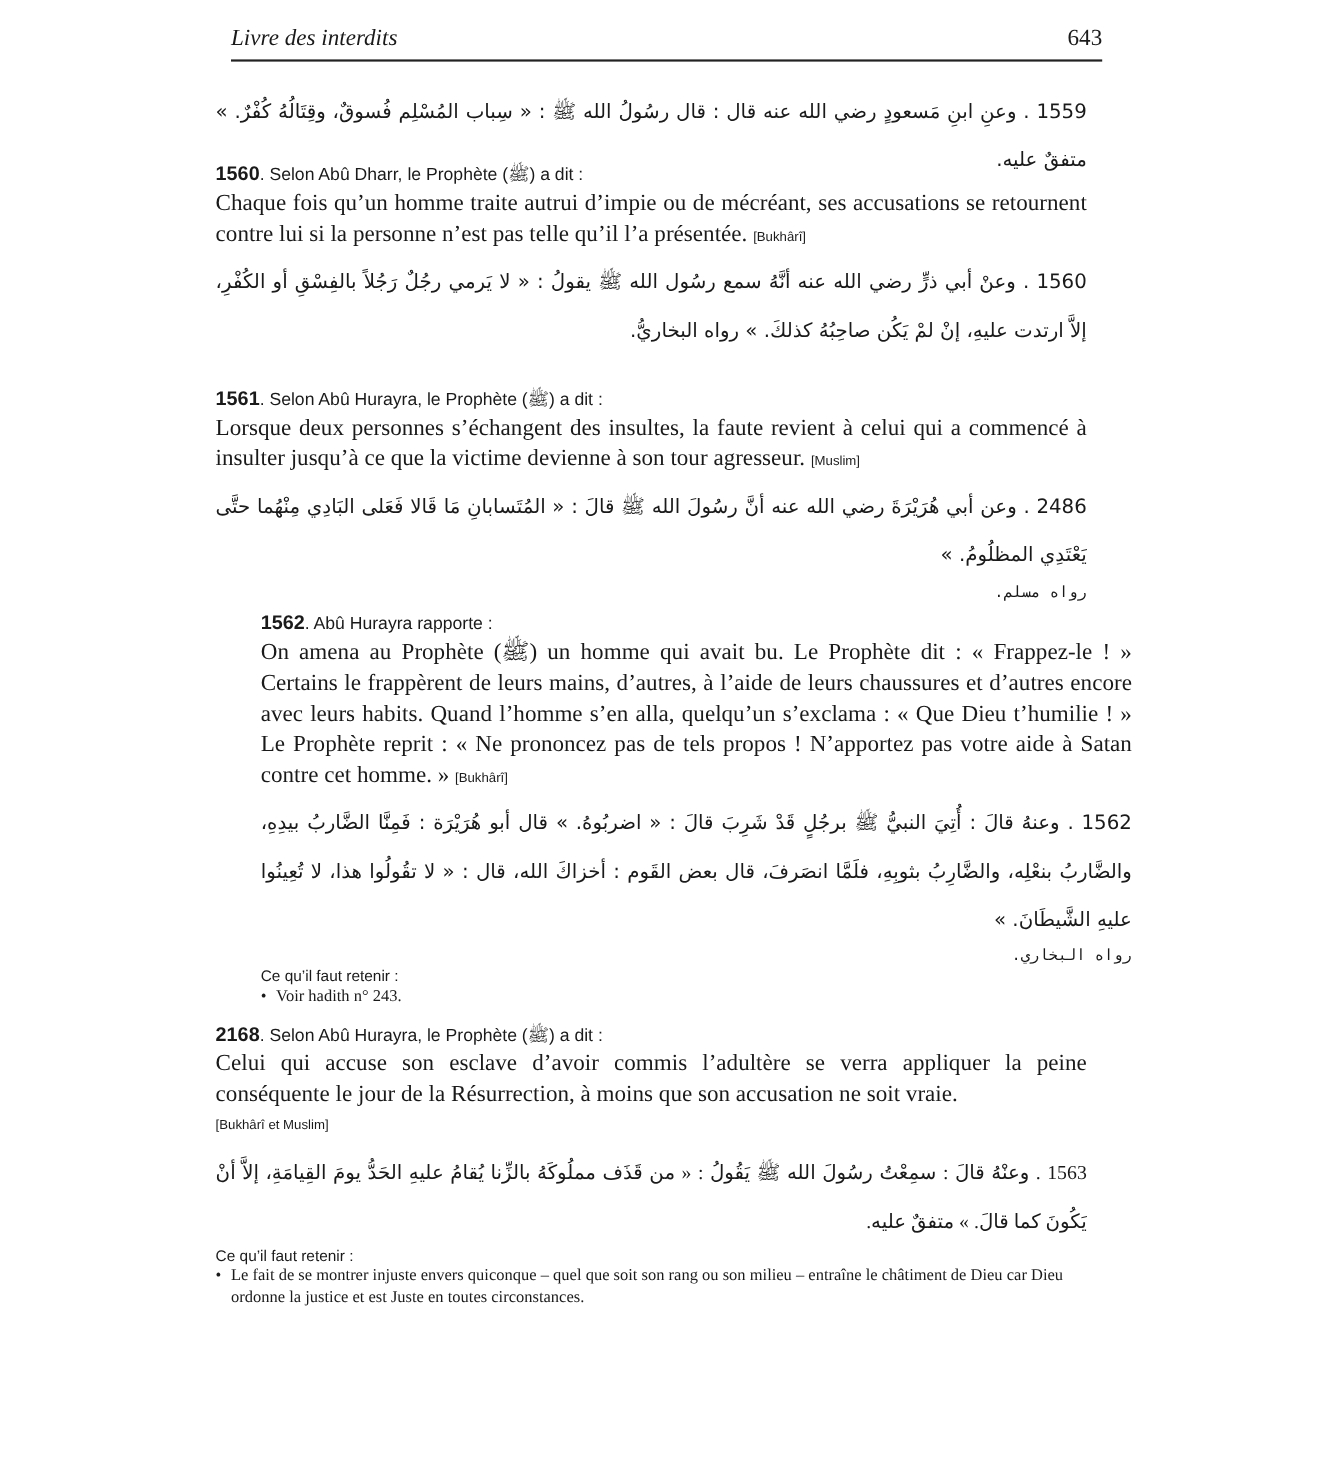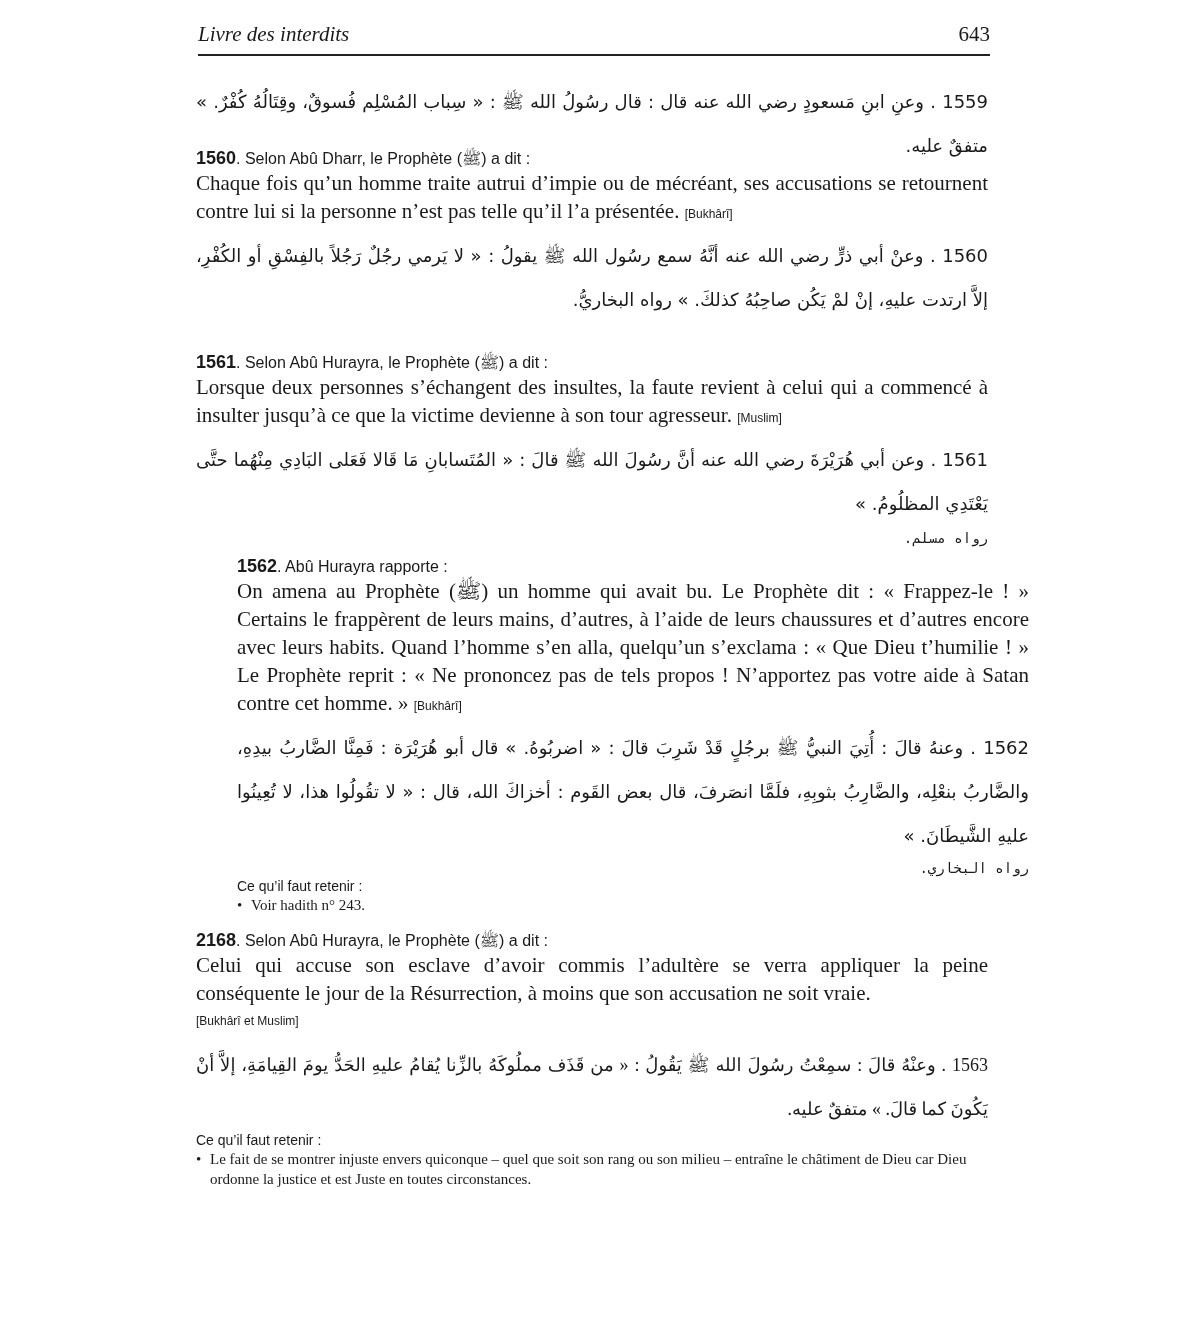--- a/index.html
+++ b/index.html
@@ -1,18 +1,18 @@
 <!DOCTYPE html>
 <html><head>
 <meta charset="utf-8">
 <style>
   html, body { margin: 0; padding: 0; background: #ffffff; }
   body { width: 1200px; height: 1330px; position: relative; overflow: hidden; color: #1a1a1a; }
   .page { position: absolute; left: 196px; top: 0; width: 792px; }
-  .running-head { position: absolute; top: 22px; left: 2px; width: 792px; height: 32px; border-bottom: 2px solid #222; text-align: center; }
+  .running-head { position: absolute; top: 22px; left: 14px; width: 792px; height: 32px; border-bottom: 2px solid #222; text-align: center; }
   .running-title { position: absolute; left: 0; top: 0; font-family: "Liberation Serif", serif; font-style: italic; font-size: 21px; }
   .page-number { position: absolute; right: 0; top: 0; font-family: "Liberation Serif", serif; font-size: 21px; }
 
   .block { position: absolute; left: 0; width: 792px; }
   .hadith-head { font-family: "Liberation Sans", sans-serif; font-size: 16px; line-height: 20px; }
   .hadith-num { font-weight: bold; font-size: 18px; }
   .fr { font-family: "Liberation Serif", serif; font-size: 21px; line-height: 28px; text-align: justify; }
   .src { font-family: "Liberation Sans", sans-serif; font-size: 12px; }
   .ar { font-family: "DejaVu Sans", sans-serif; font-size: 18px; line-height: 44px; direction: rtl; text-align: justify; text-align-last: right; }
   .ar-right { font-family: Liberation Mono, monospace; font-size: 14px; direction: rtl; text-align: right; }
@@ -45,21 +45,21 @@
   </div>
 
   <div class="block" style="top:352px;">
     <div class="hadith-head">
       <span class="hadith-num">1561</span><span>. Selon Abû Hurayra, le Prophète (ﷺ) a dit :</span>
     </div>
     <div class="fr">
       <span>Lorsque deux personnes s’échangent des insultes, la faute revient à celui qui a commencé à insulter jusqu’à ce que la victime devienne à son tour agresseur.</span>
       <span class="src">[Muslim]</span>
     </div>
-    <div class="ar" style="margin-top:6px;">1561 . وعن أبي هُرَيْرَةَ رضي الله عنه أنَّ رسُولَ الله ﷺ قالَ : « المُتَسابانِ مَا قَالا فَعَلى البَادِي مِنْهُما حتَّى يَعْتَدِي المظلُومُ. »</div>
+    <div class="ar" style="margin-top:6px;">2486 . وعن أبي هُرَيْرَةَ رضي الله عنه أنَّ رسُولَ الله ﷺ قالَ : « المُتَسابانِ مَا قَالا فَعَلى البَادِي مِنْهُما حتَّى يَعْتَدِي المظلُومُ. »</div>
     <div class="ar-right" style="margin-top:4px;">رواه مسلم.</div>
   </div>
 
   <div class="block" style="top:556px;margin-left:41px;">
     <div class="hadith-head">
       <span class="hadith-num">1562</span><span>. Abû Hurayra rapporte :</span>
     </div>
     <div class="fr">
       <span>On amena au Prophète (ﷺ) un homme qui avait bu. Le Prophète dit : « Frappez-le ! » Certains le frappèrent de leurs mains, d’autres, à l’aide de leurs chaussures et d’autres encore avec leurs habits. Quand l’homme s’en alla, quelqu’un s’exclama : « Que Dieu t’humilie ! » Le Prophète reprit : « Ne prononcez pas de tels propos ! N’apportez pas votre aide à Satan contre cet homme. »</span>
       <span class="src">[Bukhârî]</span>

